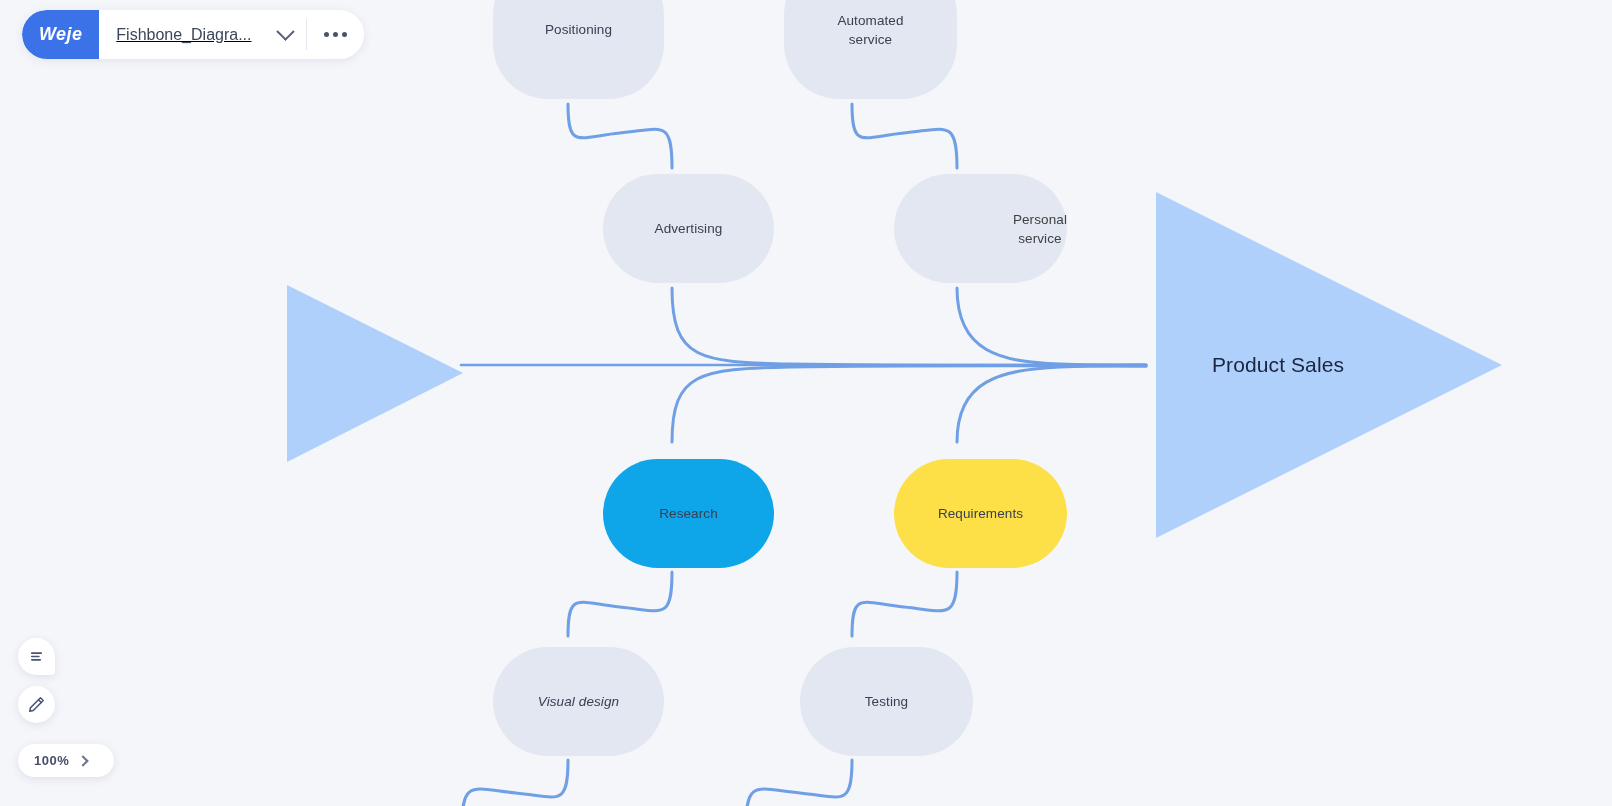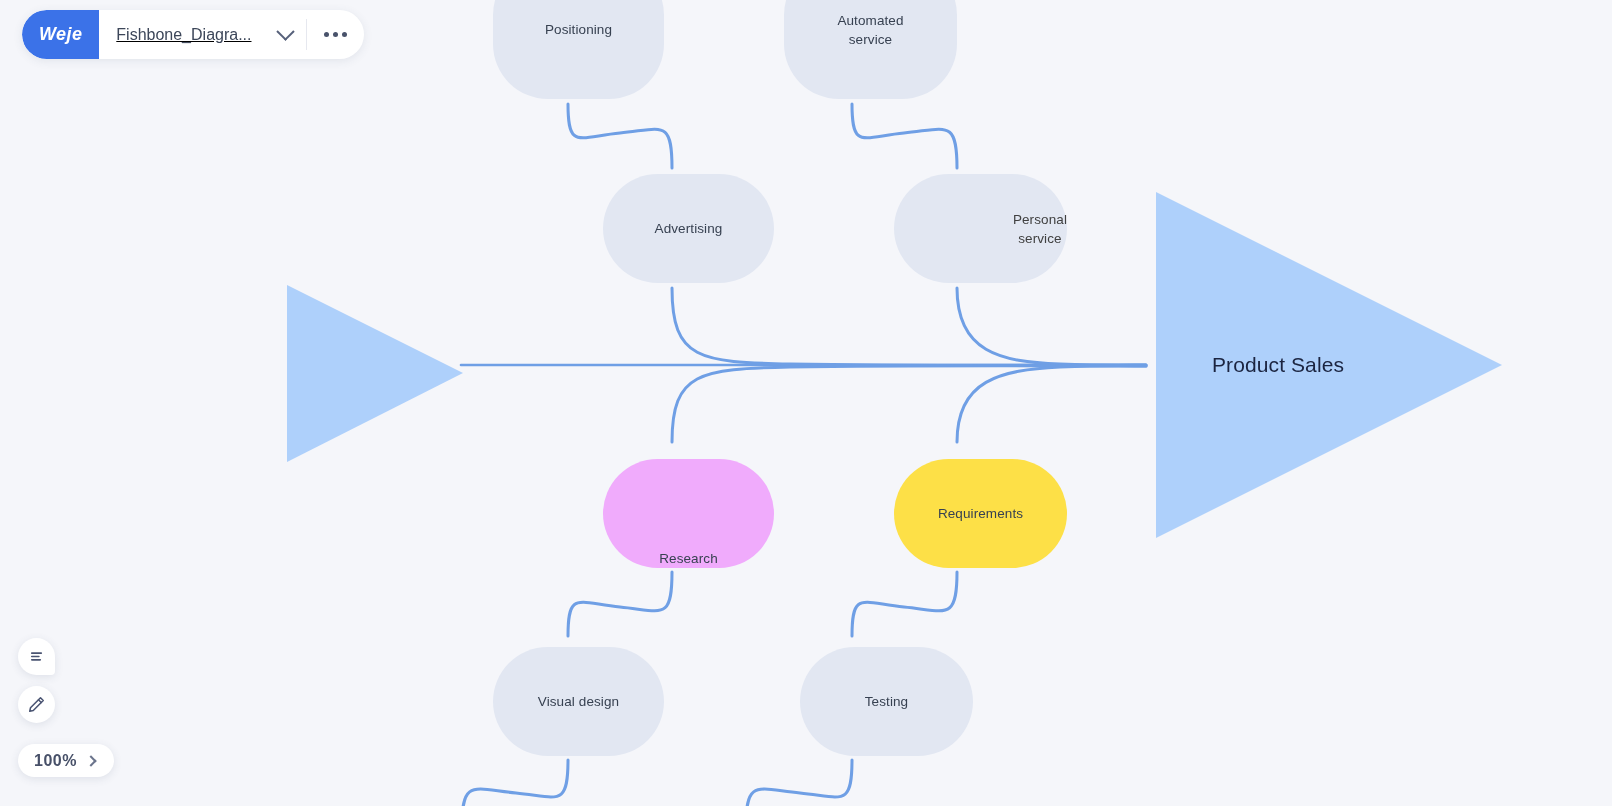--- a/index.html
+++ b/index.html
@@ -164,21 +164,21 @@
     align-items: center;
     gap: 10px;
     padding: 0 13px 0 16px;
     box-shadow: 0 2px 9px rgba(60, 75, 110, 0.12);
     cursor: pointer;
     z-index: 20;
   }
   #zoom-level {
     color: #475068;
     font-weight: bold;
-    font-size: 16px;
+    font-size: 13px;
     letter-spacing: 0.5px;
   }
   .chev-right {
     width: 8px; height: 8px;
     border-right: 2px solid #6b748c;
     border-top: 2px solid #6b748c;
     transform: rotate(45deg);
     flex: none;
   }
 </style>
@@ -209,24 +209,24 @@
       </g>
   </svg>
 
   <div id="node-layer">
       <div class="node" style="left: 493px; top: -40px; width: 171px; height: 139px; background: rgb(226, 231, 242); color: rgb(55, 65, 81);">
         <span class="node-label">Positioning</span>
       </div>
       <div class="node" style="left: 603px; top: 174px; width: 171px; height: 109px; background: rgb(226, 231, 242); color: rgb(55, 65, 81); text-align: right;">
         <span class="node-label">Advertising</span>
       </div>
-      <div class="node" style="left: 603px; top: 459px; width: 171px; height: 109px; background: #f0abfc; color: rgb(55, 65, 81); align-items: flex-end;">
+      <div class="node" style="left: 603px; top: 459px; width: 171px; height: 109px; background: #0ea5e9; color: rgb(55, 65, 81);">
         <span class="node-label">Research</span>
       </div>
-      <div class="node" style="left: 493px; top: 647px; width: 171px; height: 109px; background: rgb(226, 231, 242); color: rgb(55, 65, 81);">
+      <div class="node" style="left: 493px; top: 647px; width: 171px; height: 109px; background: rgb(226, 231, 242); color: rgb(55, 65, 81); font-style: italic;">
         <span class="node-label">Visual design</span>
       </div>
       <div class="node" style="left: 784px; top: -40px; width: 173px; height: 139px; background: rgb(226, 231, 242); color: rgb(55, 65, 81);">
         <span class="node-label">Automated
 service</span>
       </div>
       <div class="node" style="left: 894px; top: 174px; width: 173px; height: 109px; background: rgb(226, 231, 242); color: #404040; justify-content: flex-end;">
         <span class="node-label">Personal
 service</span>
       </div>

